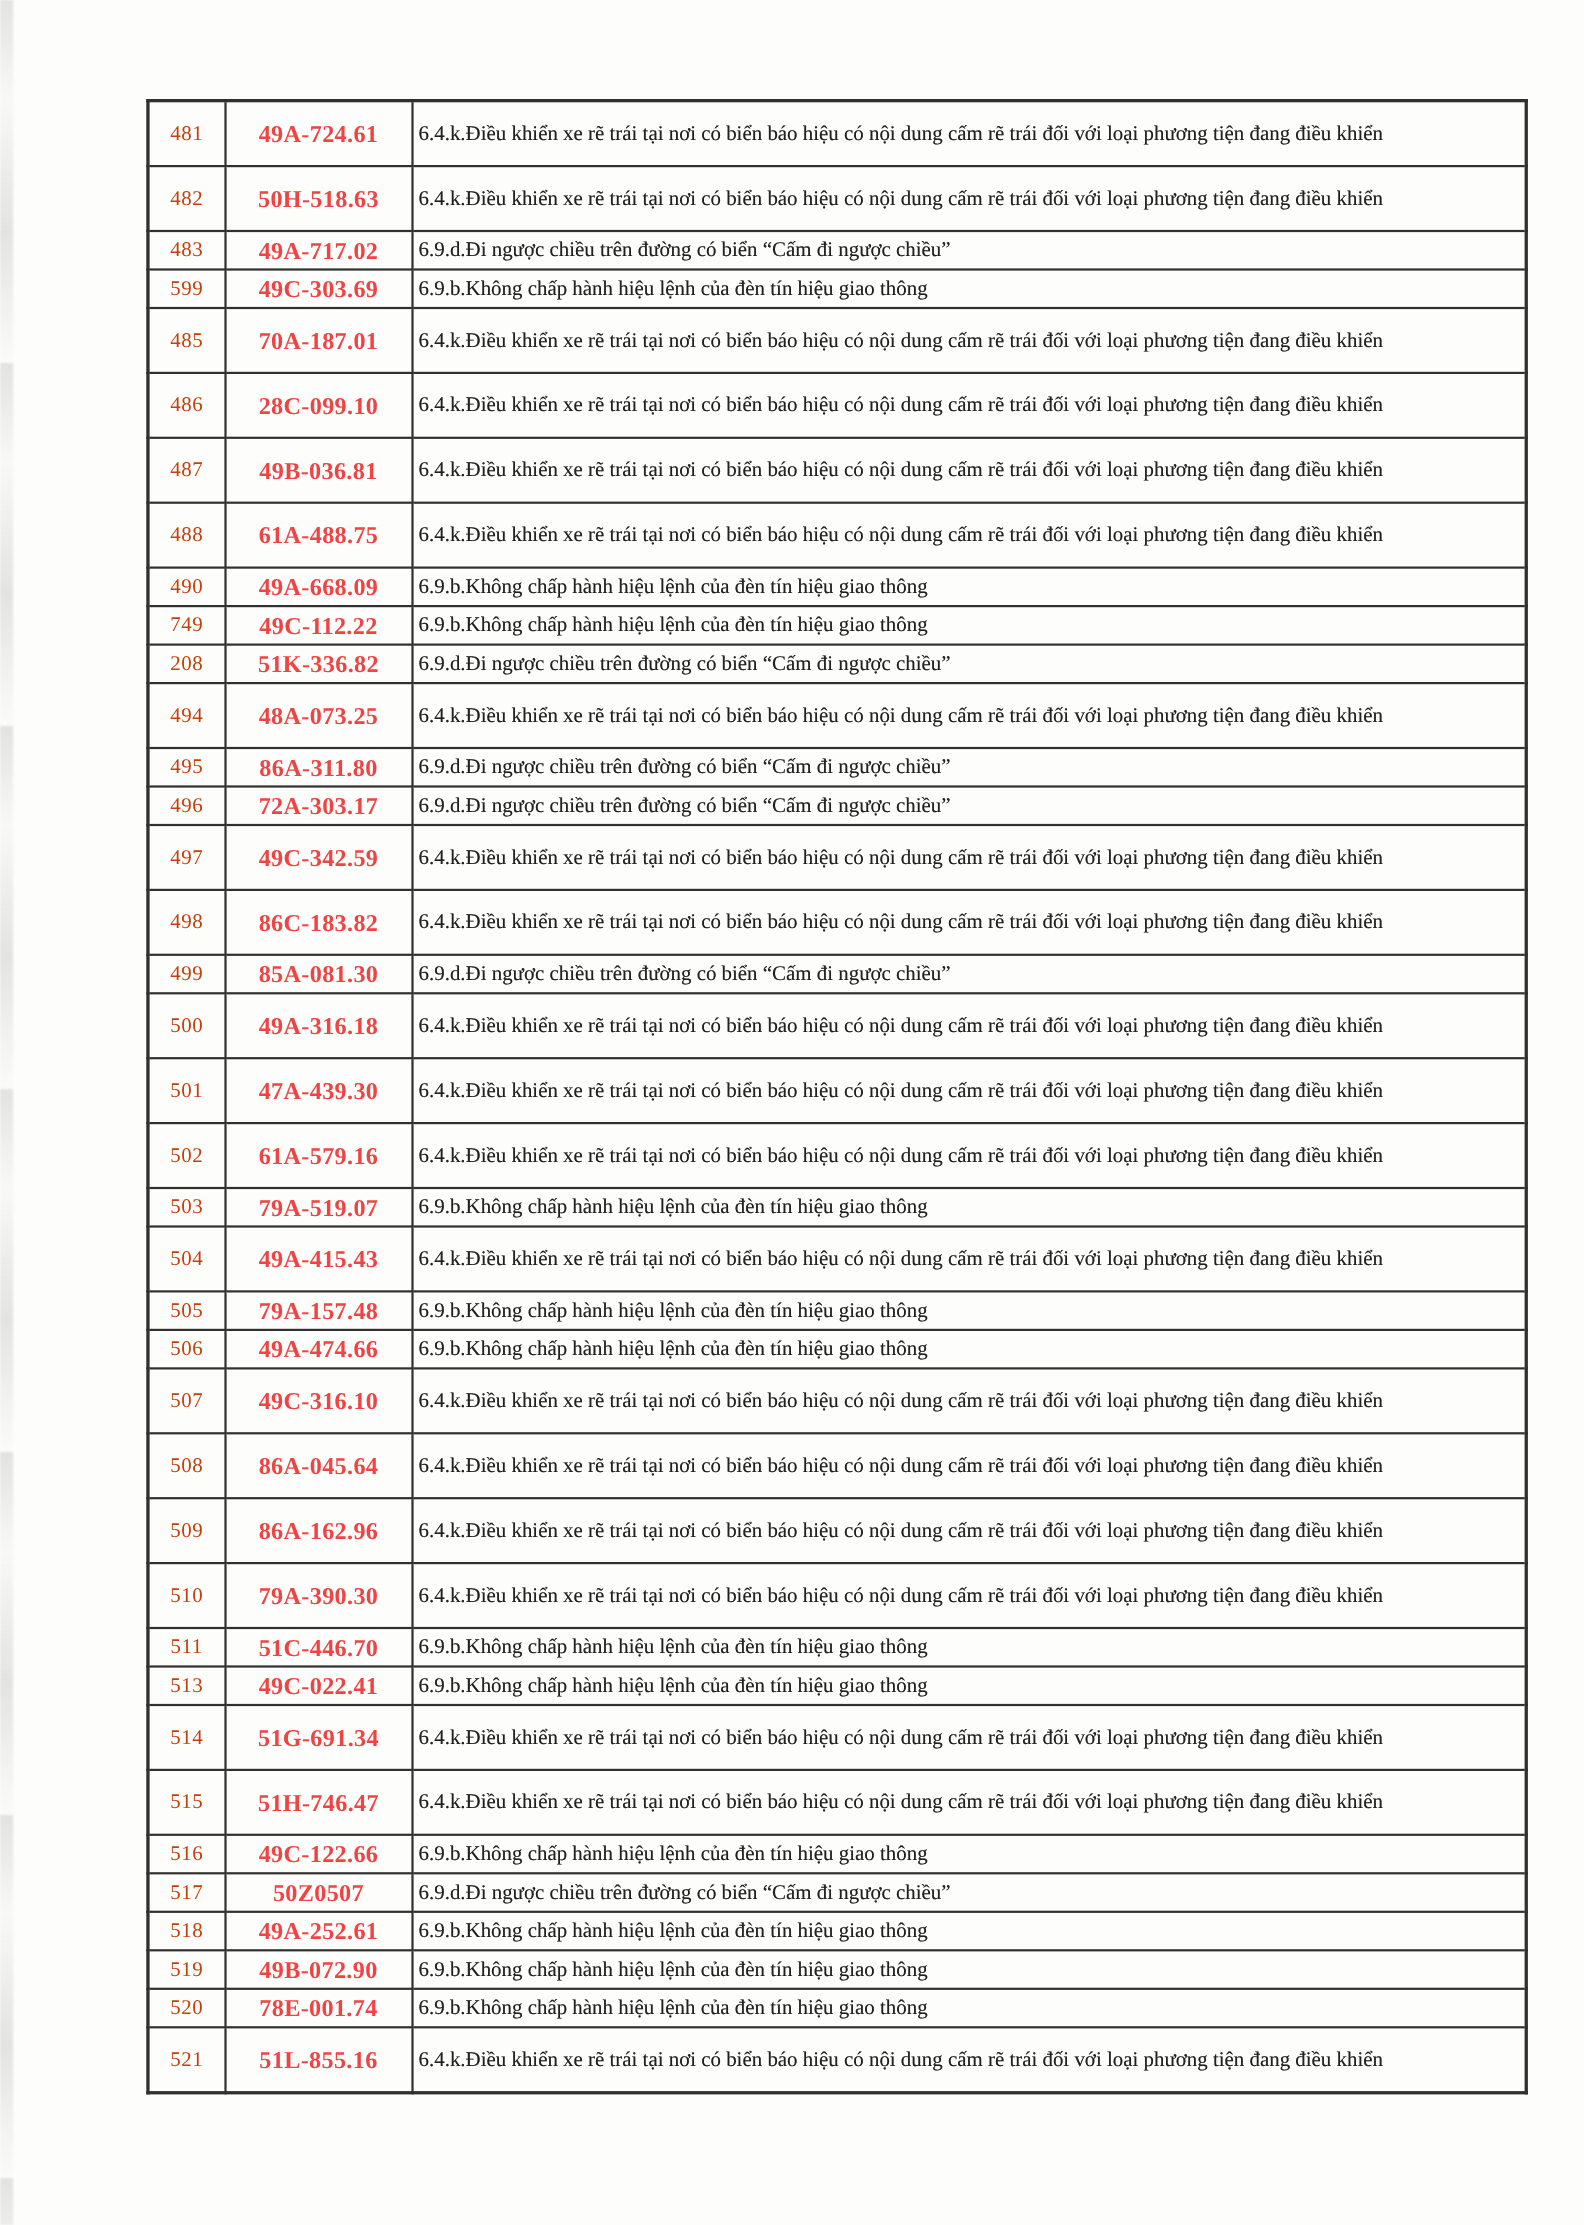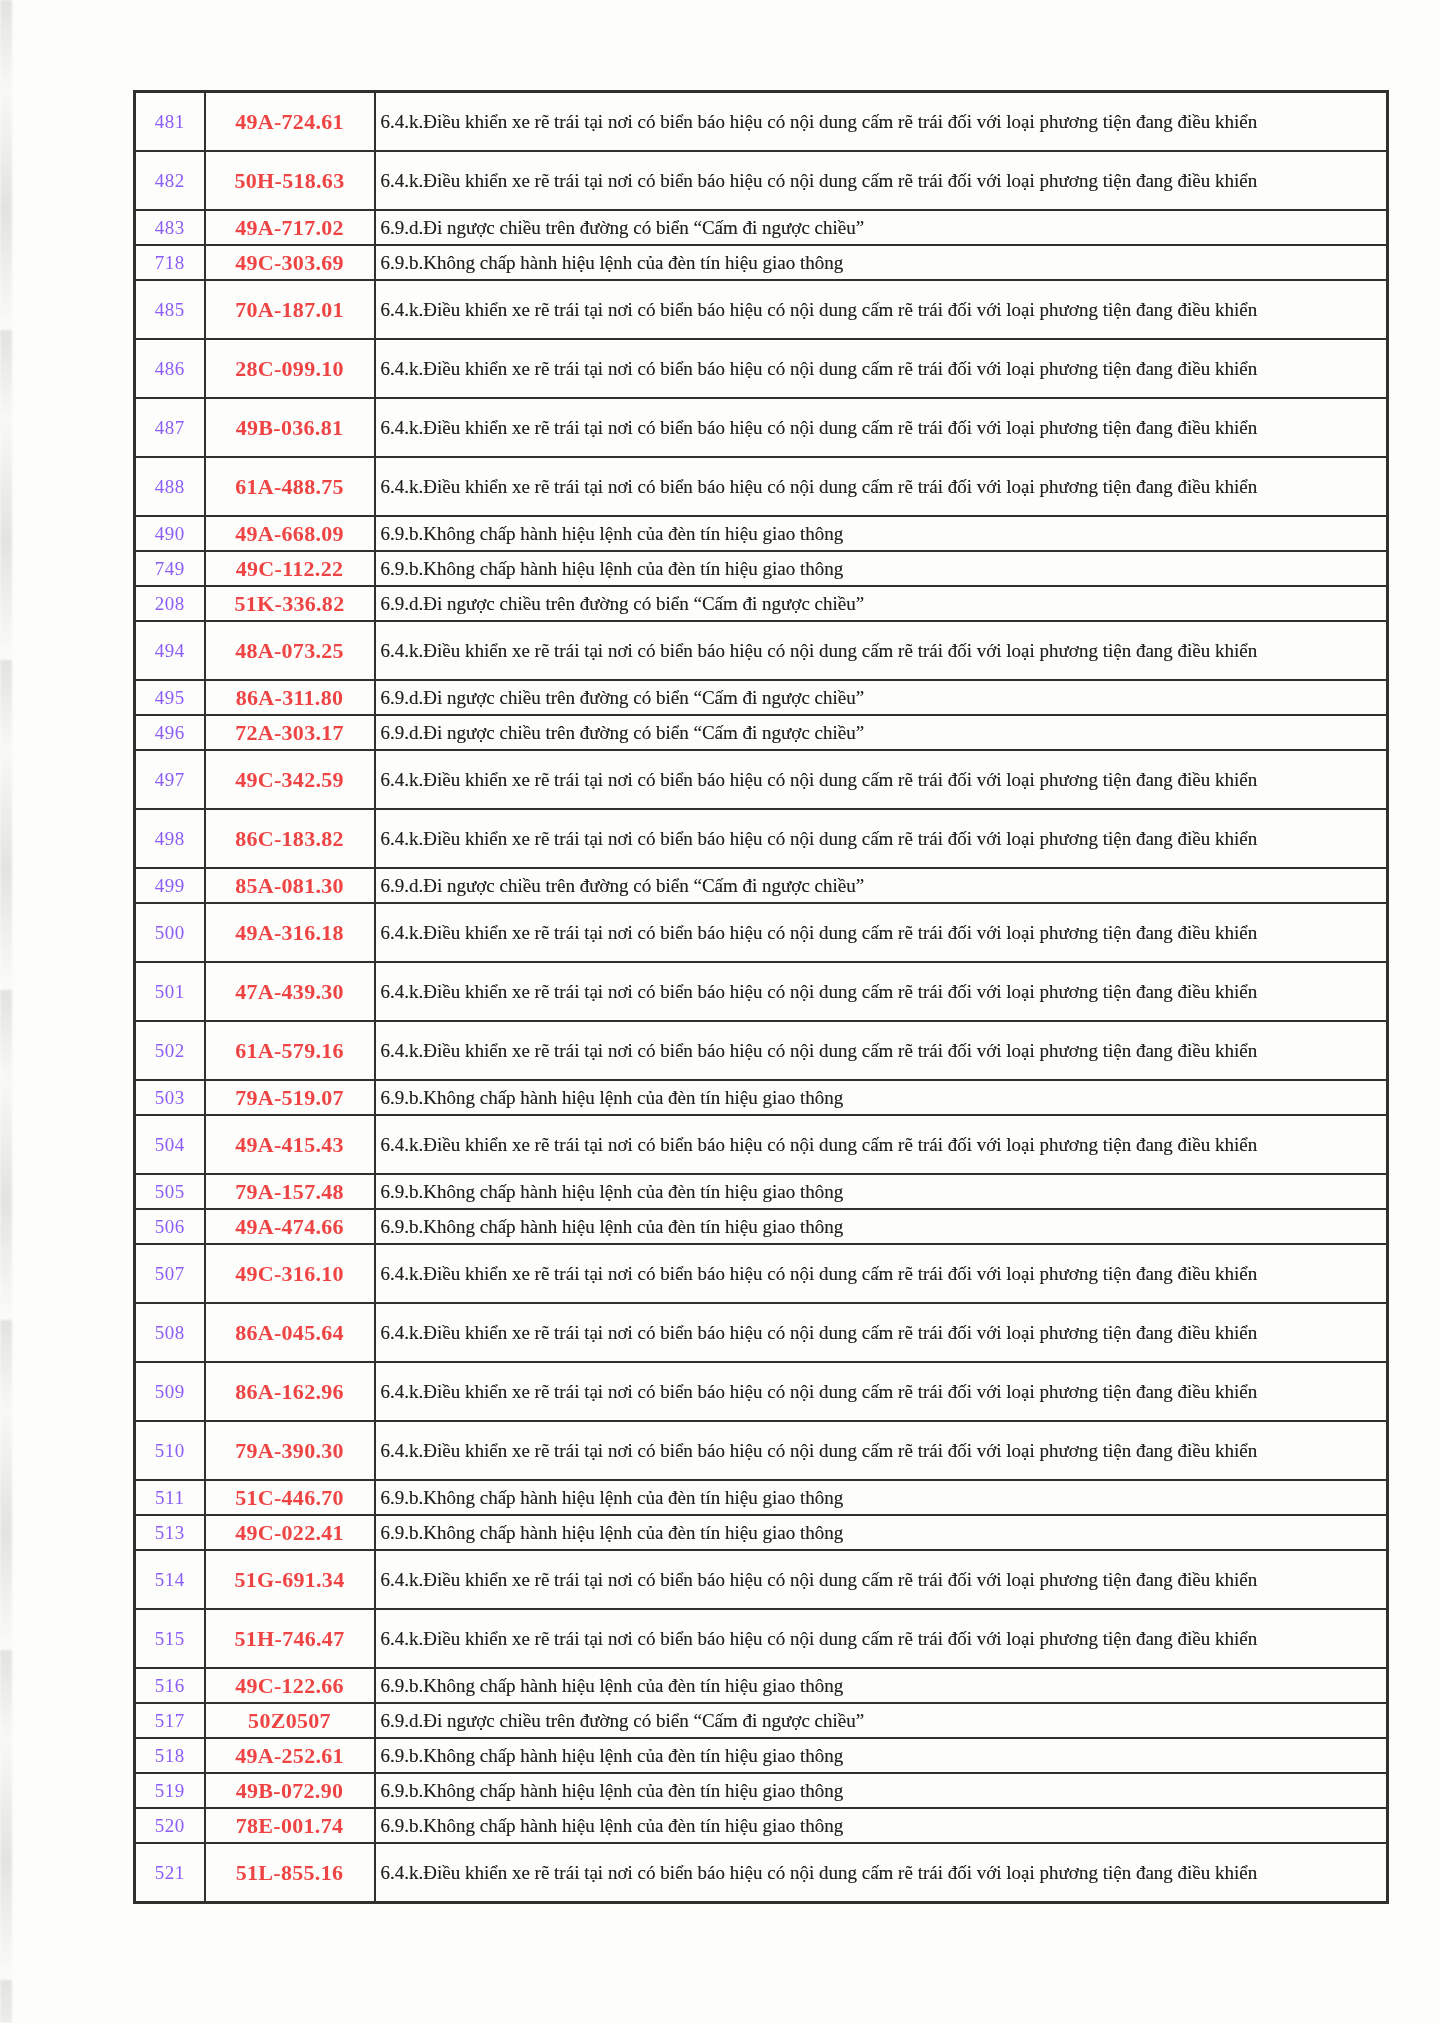--- a/index.html
+++ b/index.html
@@ -47,21 +47,21 @@
   .violations-table td {
     vertical-align: middle;
     overflow: hidden;
     white-space: nowrap;
     background: #fdfdfc;
   }
   td.c-no {
     width: 70px;
     text-align: center;
     font-size: 19px;
-    color: #8b5cf6;
+    color: #c2410c;
     letter-spacing: 0.5px;
   }
   td.c-plate {
     width: 170px;
     text-align: center;
     font-size: 22px;
     font-weight: bold;
     color: #ef4444;
     letter-spacing: 0.3px;
   }
@@ -100,21 +100,21 @@
       <td class="c-viol">6.4.k.Điều khiển xe rẽ trái tại nơi có biển báo hiệu có nội dung cấm rẽ trái đối với loại phương tiện đang điều khiển</td>
     </tr>
 
     <tr class="short">
       <td class="c-no">483</td>
       <td class="c-plate">49A-717.02</td>
       <td class="c-viol">6.9.d.Đi ngược chiều trên đường có biển “Cấm đi ngược chiều”</td>
     </tr>
 
     <tr class="short">
-      <td class="c-no">718</td>
+      <td class="c-no">599</td>
       <td class="c-plate">49C-303.69</td>
       <td class="c-viol">6.9.b.Không chấp hành hiệu lệnh của đèn tín hiệu giao thông</td>
     </tr>
 
     <tr class="tall">
       <td class="c-no">485</td>
       <td class="c-plate">70A-187.01</td>
       <td class="c-viol">6.4.k.Điều khiển xe rẽ trái tại nơi có biển báo hiệu có nội dung cấm rẽ trái đối với loại phương tiện đang điều khiển</td>
     </tr>
 

